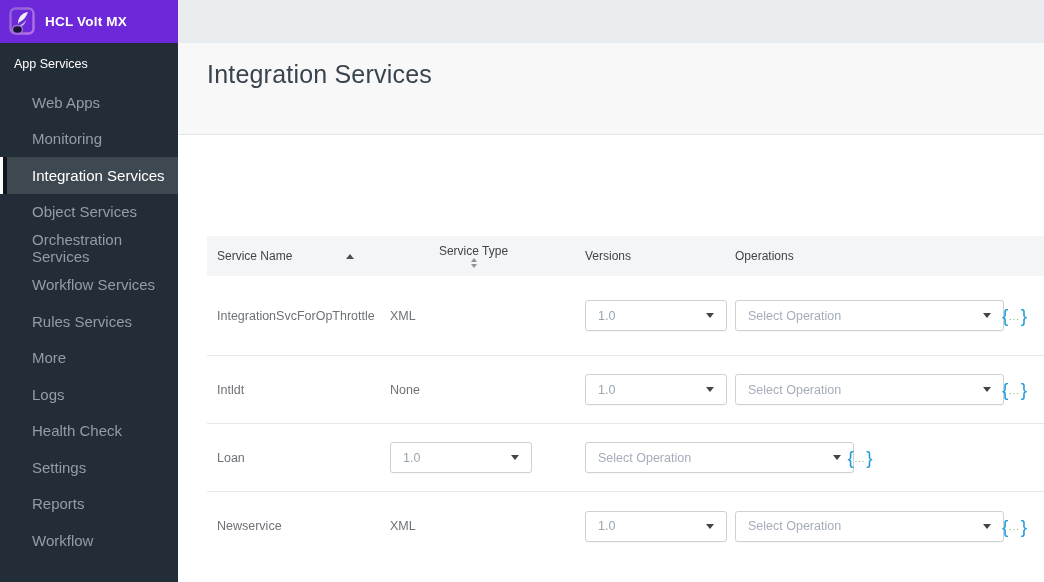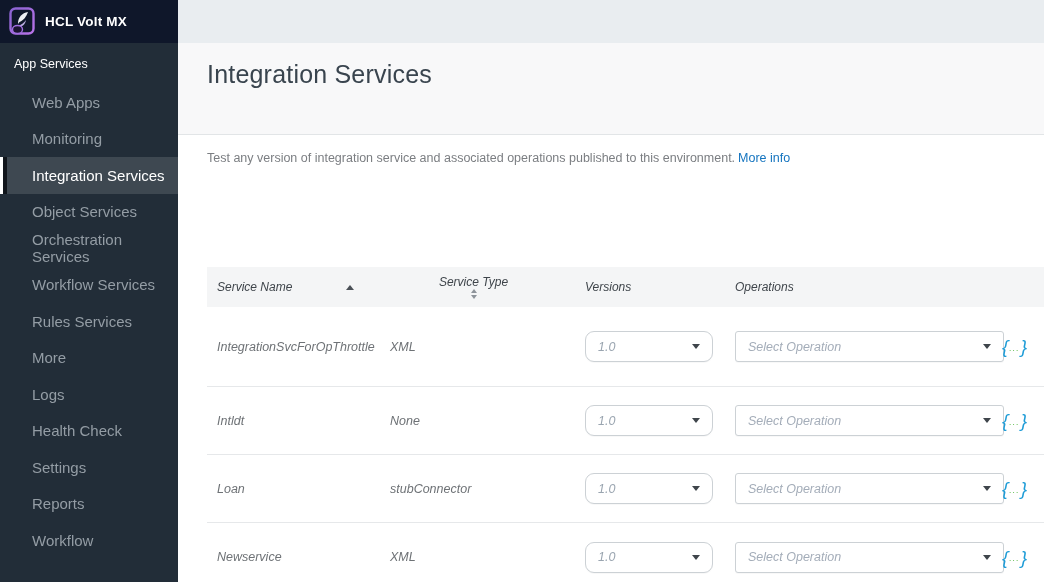--- a/index.html
+++ b/index.html
@@ -7,21 +7,21 @@
   body {
     width:1044px; height:582px; overflow:hidden;
     font-family:"Liberation Sans", sans-serif;
     background:#ffffff; color:#333;
   }
   .app { display:flex; width:1044px; height:582px; }
 
   
   .sidebar { width:178px; min-width:178px; height:582px; background:#222d38; }
   .logo-bar {
-    height:43px; background:#0f172a; display:flex; align-items:center;
+    height:43px; background:#6d28d9; display:flex; align-items:center;
     padding-left:9px; gap:9px;
   }
   .logo-badge { width:27px; height:29px; display:block; }
   .brand { color:#ffffff; font-size:13.5px; font-weight:700; letter-spacing:.2px; }
 
   .section-label {
     color:#ffffff; font-weight:400; font-size:12.5px;
     padding:14px 0 13px 14px;
   }
   .nav-item {
@@ -50,21 +50,20 @@
   }
   .more-info { color:#1474bf; text-decoration:none; cursor:pointer; margin-left:3px; }
 
   
   .table { margin:101px 0 0 29px; width:837px; }
   .thead, .tr {
     display:grid;
     grid-template-columns:173px 195px 150px 250px 1fr;
     align-items:center;
     padding-left:10px;
-    font-style:italic;
   }
   .thead { height:40px; background:#f4f5f6; font-size:12px; color:#3f454b; }
   .th { display:flex; align-items:center; }
   .th.sortable { justify-content:space-between; cursor:pointer; }
   .th.pad-name { padding-right:36px; }
   .th.pad-type { padding-right:28px;flex-direction:column; }
 
   .tri-up {
     width:0; height:0; display:inline-block;
     border-left:4px solid transparent; border-right:4px solid transparent;
@@ -79,21 +78,21 @@
   .tr { height:68px; border-bottom:1px solid #e6e8ea; background:#fff;
         font-size:12.5px; color:#6e7276; }
   .tr.first { height:80px; }
   .tr:last-child { border-bottom:none; }
 
   .select {
     height:31px; background:#fff; border:1px solid #ccd1d5; border-radius:3px;
     display:flex; align-items:center; justify-content:space-between;
     padding:0 12px; cursor:pointer; box-shadow:0 1px 1px rgba(0,0,0,0.03);
   }
-  .select.version { width:128px; color:#9aa5b0;border-radius:9px; }
+  .select.version { width:142px; color:#9aa5b0; }
   .select.operation { width:269px; color:#a4adb9; }
   .caret {
     width:0; height:0;
     border-left:4px solid transparent; border-right:4px solid transparent;
     border-top:5px solid #3f454b;
   }
   .braces-cell { display:flex; justify-content:center; }
   .braces { cursor:pointer; display:inline-flex; align-items:center; line-height:1; }
   .braces .b { color:#1e9cd7; font-size:19px; font-weight:400; }
   .braces .d { color:#58b947; font-size:9px; letter-spacing:1px; margin:0 1px; padding-top:3px; }
@@ -139,21 +138,20 @@
     </nav>
   </aside>
 
   <main class="main">
     <div class="top-strip"></div>
 
     <div class="title-band">
       <h1 class="page-title">Integration Services</h1>
     </div>
 
-    <p class="desc"><span>Test any version of integration service and associated operations published to this environment.</span><a class="more-info">More info</a></p>
 
     <section class="table">
 
       <div class="thead">
         <div class="th sortable pad-name">
           <span>Service Name</span>
           <span class="tri-up"></span>
         </div>
         <div class="th sortable pad-type">
           <span>Service Type</span>
@@ -210,21 +208,20 @@
           <span class="braces">
               <span class="b">{</span>
               <span class="d">...</span>
               <span class="b">}</span>
             </span>
         </div>
       </div>
 
       <div class="tr">
         <div class="td">Loan</div>
-        <div class="td">stubConnector</div>
         <div class="td">
           <div class="select version">
             <span>1.0</span>
             <i class="caret"></i>
           </div>
         </div>
         <div class="td">
           <div class="select operation">
             <span>Select Operation</span>
             <i class="caret"></i>

